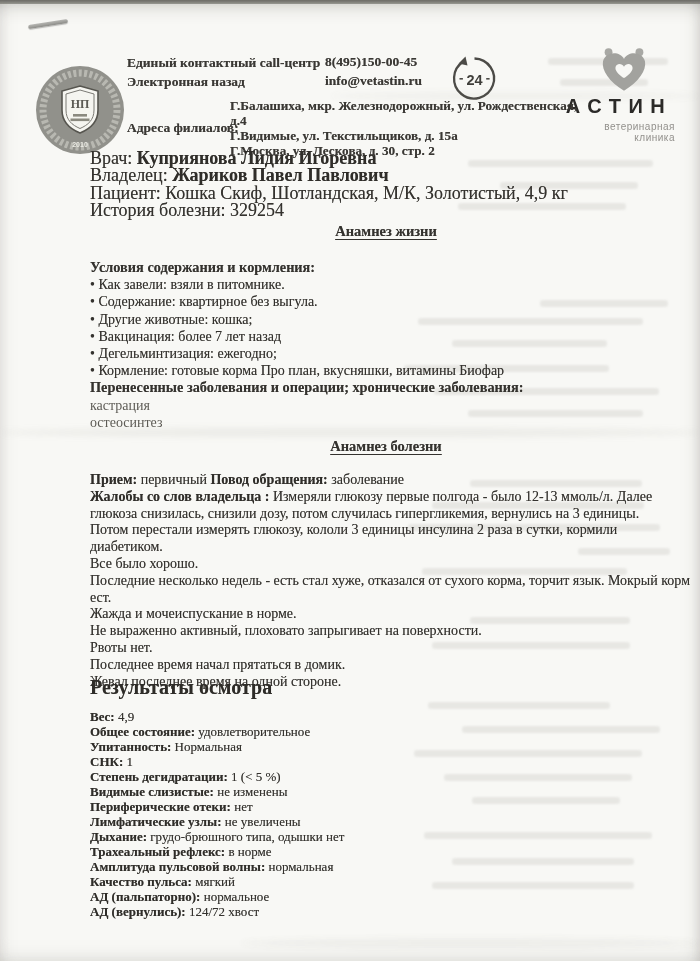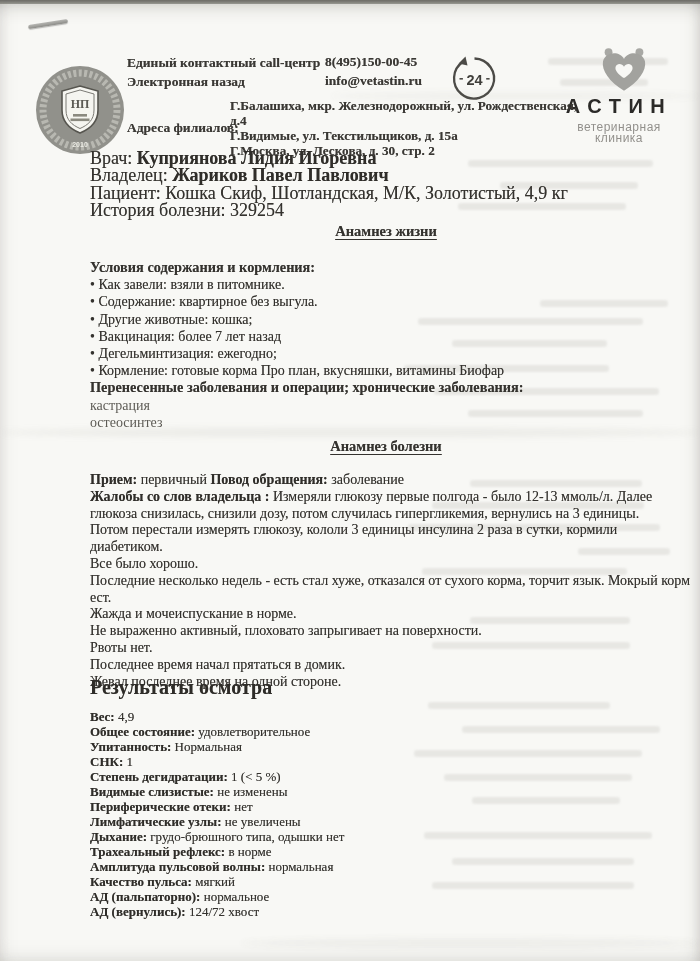--- a/index.html
+++ b/index.html
@@ -31,21 +31,21 @@
   .hdr-label{font-weight:bold;font-size:13.5px;color:#3a3834;}
   .hdr-value{font-weight:bold;font-size:13.5px;color:#3a3834;}
   .branches{font-weight:bold;font-size:13.2px;line-height:15px;color:#3a3834;}
   .brand-word{
     font-family:"Liberation Sans","DejaVu Sans",sans-serif;
     font-weight:bold;font-size:20px;letter-spacing:7.5px;margin-right:-7.5px;
     color:#2b2a28;text-align:center;
   }
   .brand-sub{
     font-family:"Liberation Sans","DejaVu Sans",sans-serif;
-    font-size:12px;line-height:10.5px;letter-spacing:.5px;color:#92908c;text-align:center;
+    font-size:10px;line-height:10.5px;letter-spacing:.5px;color:#92908c;text-align:right;
   }
   
   .soft{text-shadow:0 0 .5px rgba(62,60,56,.55);}
   .info{font-size:18px;line-height:17.4px;}
   .h-center{
     left:0;width:700px;text-align:center;font-weight:bold;font-size:14.5px;
     text-decoration:underline;text-underline-offset:3px;padding-left:36px;
   }
   .sect{font-size:14px;line-height:17.2px;}
   .sect .head{font-weight:bold;font-size:14.3px;}

